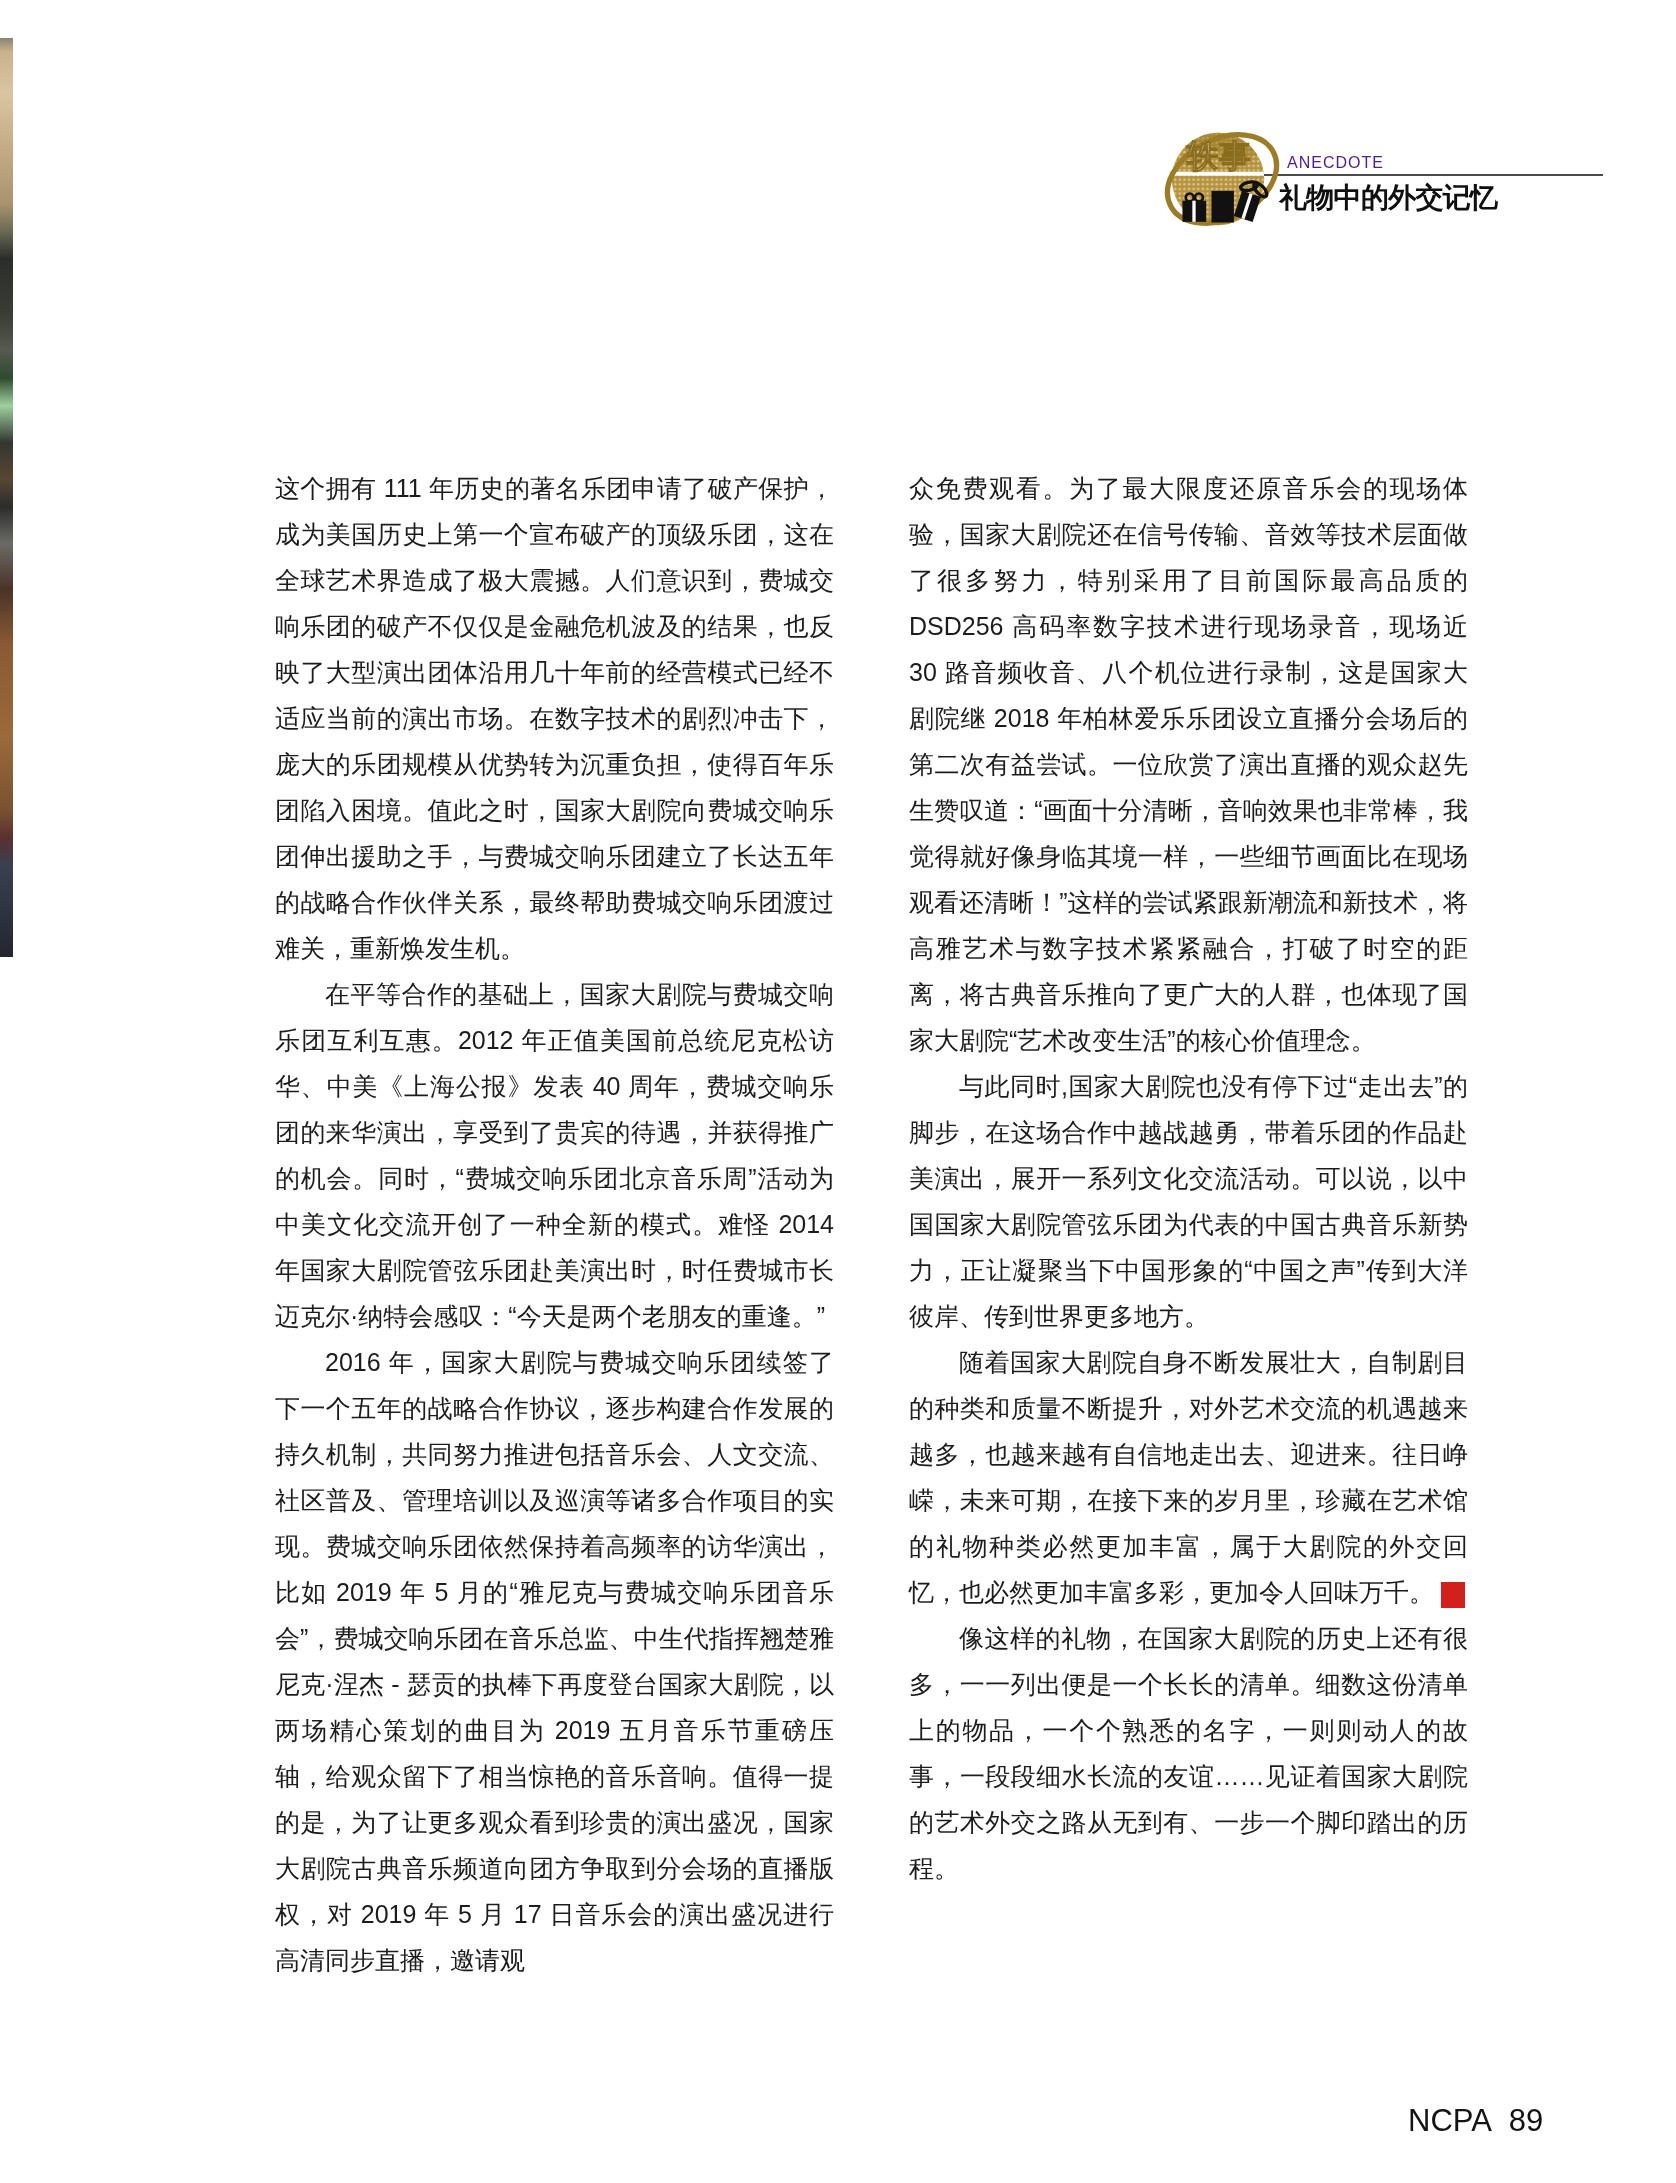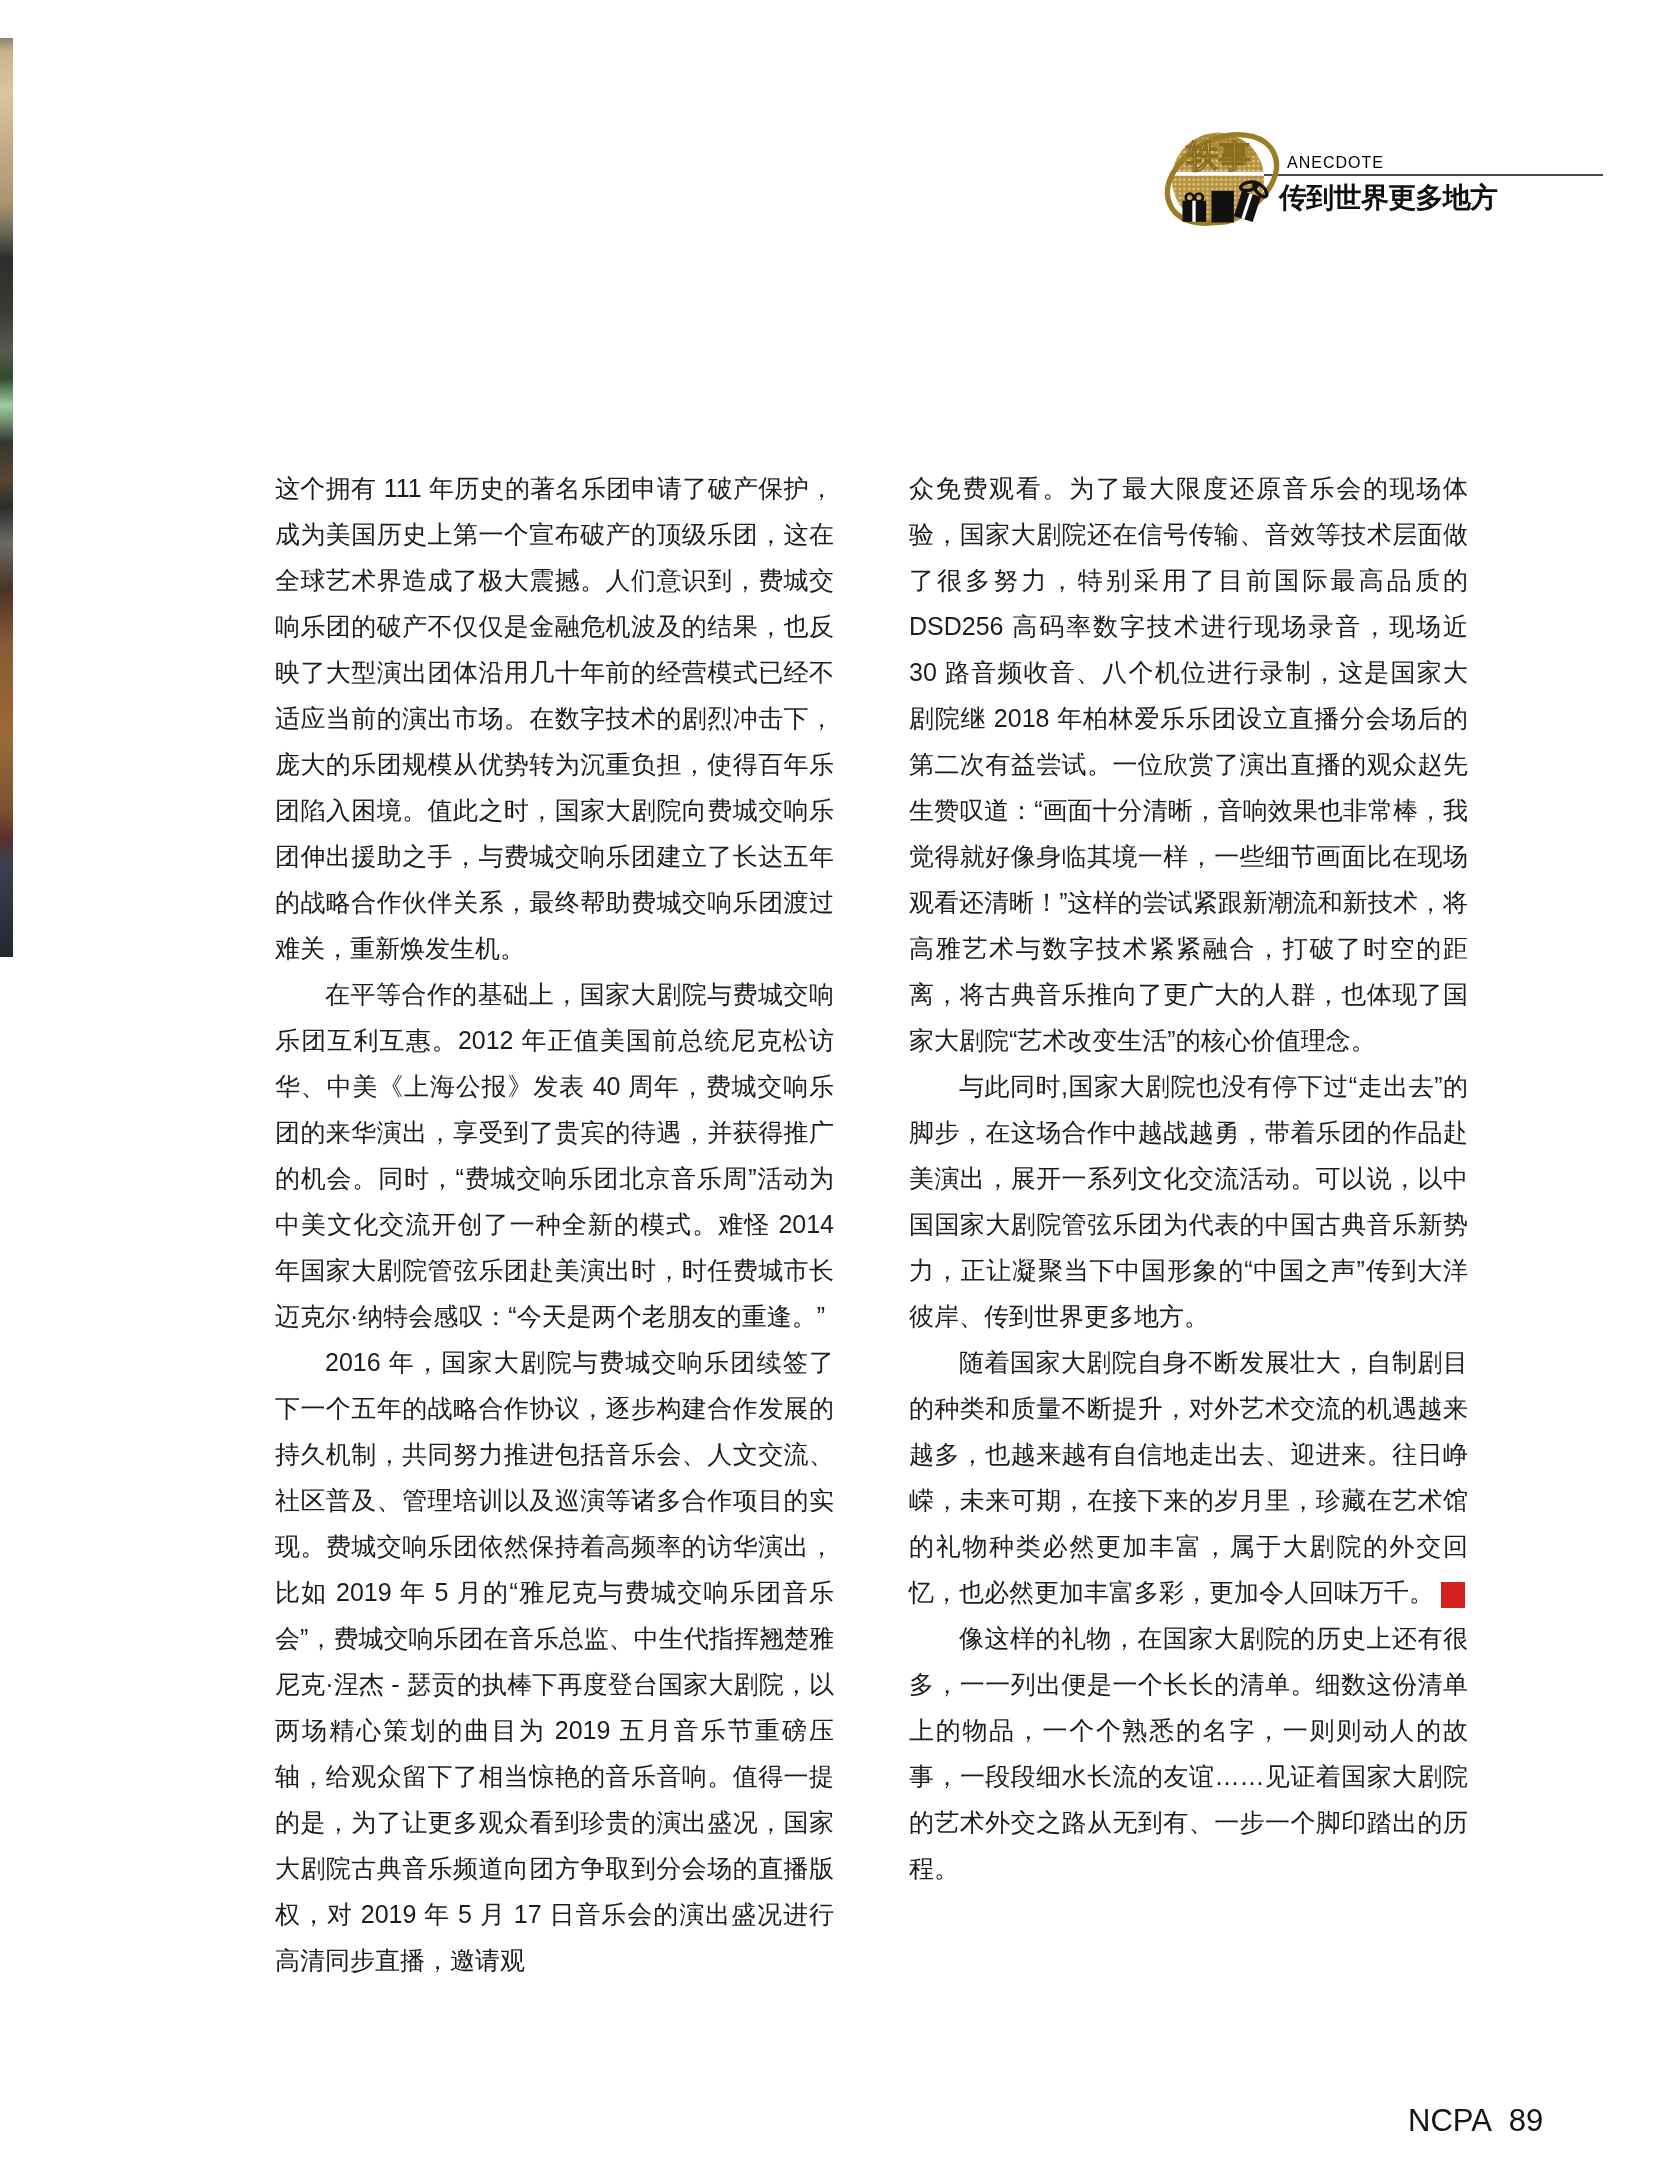--- a/index.html
+++ b/index.html
@@ -25,21 +25,21 @@
   }
 
   
   .header-rule{
     position:absolute;left:1172px;top:136px;width:431px;height:2px;
     background:#4b4b4b;
   }
   .logo-svg{position:absolute;left:1164px;top:75px;width:116px;height:132px;}
   .anecdote-label{
     position:absolute;left:1287px;top:116px;
-    font-size:16px;letter-spacing:1px;color:#000000;font-weight:500;
+    font-size:16px;letter-spacing:1px;color:#4c1d95;font-weight:500;
     line-height:17px;
   }
   .section-title{
     position:absolute;left:1279px;top:143px;
     font-size:28px;font-weight:800;letter-spacing:-0.7px;color:#0f0f0f;
     line-height:33px;white-space:nowrap;
   }
 
   
   .col{
@@ -118,21 +118,21 @@
         <rect x="112" y="122" width="30" height="40" fill="#111111"></rect>
         <rect x="124" y="122" width="5" height="40" fill="#ffffff"></rect>
         <ellipse cx="120" cy="112" rx="13" ry="6" fill="none" stroke="#111111" stroke-width="5" transform="rotate(-30 120 112)"></ellipse>
         <ellipse cx="138" cy="112" rx="13" ry="6" fill="none" stroke="#111111" stroke-width="5" transform="rotate(30 138 112)"></ellipse>
       </g>
     </g>
   </svg>
 
   <div class="anecdote-label">ANECDOTE</div>
 
-  <div class="section-title">传到世界更多地方</div>
+  <div class="section-title">礼物中的外交记忆</div>
 
   <div class="col col-left">
       <p class="para">这个拥有 111 年历史的著名乐团申请了破产保护，成为美国历史上第一个宣布破产的顶级乐团，这在全球艺术界造成了极大震撼。人们意识到，费城交响乐团的破产不仅仅是金融危机波及的结果，也反映了大型演出团体沿用几十年前的经营模式已经不适应当前的演出市场。在数字技术的剧烈冲击下，庞大的乐团规模从优势转为沉重负担，使得百年乐团陷入困境。值此之时，国家大剧院向费城交响乐团伸出援助之手，与费城交响乐团建立了长达五年的战略合作伙伴关系，最终帮助费城交响乐团渡过难关，重新焕发生机。</p>
       <p class="para indent">在平等合作的基础上，国家大剧院与费城交响乐团互利互惠。2012 年正值美国前总统尼克松访华、中美《上海公报》发表 40 周年，费城交响乐团的来华演出，享受到了贵宾的待遇，并获得推广的机会。同时，“费城交响乐团北京音乐周”活动为中美文化交流开创了一种全新的模式。难怪 2014 年国家大剧院管弦乐团赴美演出时，时任费城市长迈克尔·纳特会感叹：“今天是两个老朋友的重逢。”</p>
       <p class="para indent">2016 年，国家大剧院与费城交响乐团续签了下一个五年的战略合作协议，逐步构建合作发展的持久机制，共同努力推进包括音乐会、人文交流、社区普及、管理培训以及巡演等诸多合作项目的实现。费城交响乐团依然保持着高频率的访华演出，比如 2019 年 5 月的“雅尼克与费城交响乐团音乐会”，费城交响乐团在音乐总监、中生代指挥翘楚雅尼克·涅杰 - 瑟贡的执棒下再度登台国家大剧院，以两场精心策划的曲目为 2019 五月音乐节重磅压轴，给观众留下了相当惊艳的音乐音响。值得一提的是，为了让更多观众看到珍贵的演出盛况，国家大剧院古典音乐频道向团方争取到分会场的直播版权，对 2019 年 5 月 17 日音乐会的演出盛况进行高清同步直播，邀请观</p>
     </div>
 
   <div class="col col-right">
       <p class="para">众免费观看。为了最大限度还原音乐会的现场体验，国家大剧院还在信号传输、音效等技术层面做了很多努力，特别采用了目前国际最高品质的 DSD256 高码率数字技术进行现场录音，现场近 30 路音频收音、八个机位进行录制，这是国家大剧院继 2018 年柏林爱乐乐团设立直播分会场后的第二次有益尝试。一位欣赏了演出直播的观众赵先生赞叹道：“画面十分清晰，音响效果也非常棒，我觉得就好像身临其境一样，一些细节画面比在现场观看还清晰！”这样的尝试紧跟新潮流和新技术，将高雅艺术与数字技术紧紧融合，打破了时空的距离，将古典音乐推向了更广大的人群，也体现了国家大剧院“艺术改变生活”的核心价值理念。</p>
       <p class="para indent">与此同时,国家大剧院也没有停下过“走出去”的脚步，在这场合作中越战越勇，带着乐团的作品赴美演出，展开一系列文化交流活动。可以说，以中国国家大剧院管弦乐团为代表的中国古典音乐新势力，正让凝聚当下中国形象的“中国之声”传到大洋彼岸、传到世界更多地方。</p>

